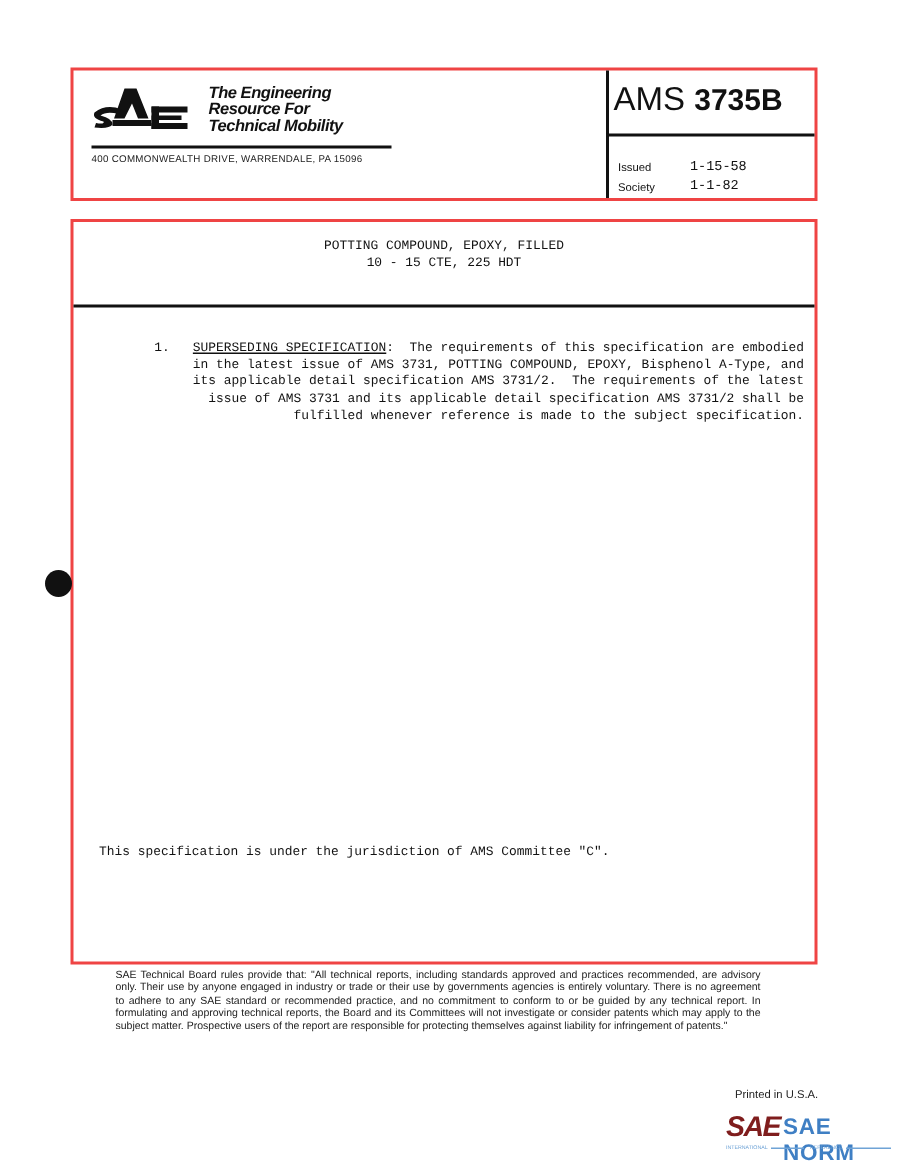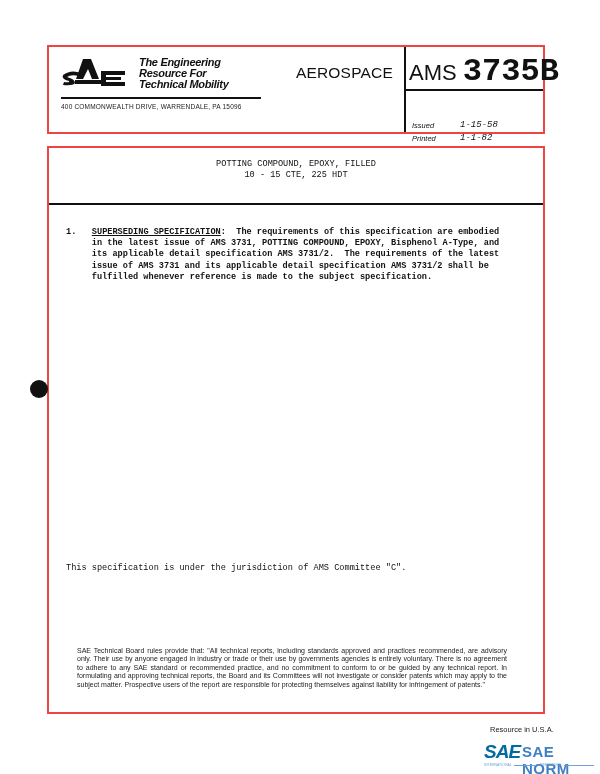--- a/index.html
+++ b/index.html
@@ -1,49 +1,49 @@
 <!DOCTYPE html>
 <html><head>
 <meta charset="utf-8">
 <style>
   html, body { margin:0; padding:0; background:#fff; }
   body { width:600px; height:774px; position:relative; overflow:hidden; color:#111; font-family:"Liberation Sans", sans-serif; }
   .box { position:absolute; border:2px solid #ef4444; box-sizing:border-box; }
-  .mono { font-family:"Liberation Mono", "DejaVu Sans Mono", monospace; }
+  .mono { font-family:"Liberation Mono", "DejaVu Sans Mono", monospace;text-align:right; }
 
   
   #hdr { left:47px; top:45px; width:498px; height:89px; }
   #hdr .vdiv { position:absolute; left:355px; top:0; bottom:0; width:2px; background:#111; }
   #hdr .hdiv { position:absolute; left:355px; right:0; top:42px; height:2px; background:#111; }
   .logo { position:absolute; left:12px; top:10px; width:66px; height:30px; }
   .tagline { position:absolute; left:90px; top:10px; font-size:11px; font-weight:bold; font-style:italic; line-height:11px; letter-spacing:-0.3px; }
   .logo-rule { position:absolute; left:12px; top:50px; width:200px; height:2px; background:#111; }
   .address { position:absolute; left:12px; top:56px; font-size:6.5px; letter-spacing:0.2px; color:#222; }
   .ams-title { position:absolute; right:150px; top:16px; text-align:right; font-size:15.5px; line-height:19px; letter-spacing:0.2px; }
   .docnum { position:absolute; left:360px; top:6px; font-size:22px; white-space:nowrap; }
-  .docnum b { font-size:32px;font-family:Liberation Mono, monospace; }
-  .dates { position:absolute; left:363px; top:72px; font-size:7.5px; line-height:13px;font-style:italic; }
+  .docnum b { font-size:20px; }
+  .dates { position:absolute; left:363px; top:58px; font-size:7.5px; line-height:13px; }
   .dates .v { position:absolute; left:48px; font-size:9px; white-space:nowrap; }
 
   
-  #bodybox { left:47px; top:146px; width:498px; height:568px; }
+  #bodybox { left:47px; top:146px; width:498px; height:497px; }
   #bodybox .hdiv { position:absolute; left:0; right:0; top:55px; height:2px; background:#111; }
   .subject { position:absolute; left:0; right:0; top:11px; text-align:center; font-size:8.6px; line-height:11px; }
-  .para { position:absolute; left:17px; top:79px; width:470px; font-size:8.6px; line-height:11.2px; white-space:pre;font-weight:bold; }
+  .para { position:absolute; left:17px; top:79px; width:470px; font-size:8.6px; line-height:11.2px; white-space:pre; }
   .para .u { text-decoration:underline; }
   .juris { position:absolute; left:17px; top:415px; font-size:8.6px; white-space:pre; }
 
   .dot { position:absolute; left:30px; top:380px; width:18px; height:18px; border-radius:50%; background:#111; }
 
   .legal { position:absolute; left:77px; top:647px; width:430px; font-size:7px; line-height:8.4px; text-align:justify; color:#222; }
   .copy { position:absolute; left:47px; top:713px; font-size:7.2px; line-height:11px; color:#222; }
   .copy .yr { font-family:"Liberation Mono", monospace; font-size:9px; }
   .printed { position:absolute; left:490px; top:725px; font-size:7.5px; color:#222; }
   .wm { position:absolute; left:484px; top:741px; width:112px; height:30px; }
-  .wm .sae { position:absolute; left:0; top:0; font-size:19px; font-weight:bold; font-style:italic; color:#0369a1; letter-spacing:-1px; }
+  .wm .sae { position:absolute; left:0; top:0; font-size:19px; font-weight:bold; font-style:italic; color:#7f1d1d; letter-spacing:-1px; }
   .wm .norm { position:absolute; left:38px; top:2px; font-size:15px; font-weight:bold; color:#3f7fc4; letter-spacing:0.5px; }
   .wm .sub { position:absolute; left:0; top:22px; font-size:3.5px; color:#6fa3d6; white-space:nowrap; }
   .wm .line { position:absolute; top:24px; height:1px; background:#6fa3d6; }
 </style>
 </head>
 <body>
 
 <div class="box" id="hdr">
   <svg class="logo" viewBox="0 0 66 30">
     <polygon points="22,2 30,2 38,22 31,22 27,12 22,22 15,22" fill="#111"></polygon>
@@ -56,38 +56,37 @@
   </svg>
   <div class="tagline">
     <div>The Engineering</div>
     <div>Resource For</div>
     <div>Technical Mobility</div>
   </div>
   <div class="logo-rule"></div>
   <div class="address">400 COMMONWEALTH DRIVE, WARRENDALE, PA 15096</div>
 
   <div class="ams-title">
-    <div>AEROSPACE</div>
   </div>
 
   <div class="vdiv"></div>
   <div class="hdiv"></div>
 
   <div class="docnum">
     <span>AMS</span>
     <b>3735B</b>
   </div>
 
   <div class="dates">
     <div>
       <span>Issued</span>
       <span class="v mono">1-15-58</span>
     </div>
     <div>
-      <span>Printed</span>
+      <span>Society</span>
       <span class="v mono">1-1-82</span>
     </div>
   </div>
 </div>
 
 <div class="box" id="bodybox">
   <div class="subject mono">
     <div>POTTING COMPOUND, EPOXY, FILLED</div>
     <div>10 - 15 CTE, 225 HDT</div>
   </div>
@@ -102,21 +101,21 @@
   <div class="juris mono">This specification is under the jurisdiction of AMS Committee "C".</div>
 </div>
 
 <div class="dot"></div>
 
 <div class="legal">SAE Technical Board rules provide that: "All technical reports, including standards approved and practices recommended, are advisory only. Their use by anyone engaged in industry or trade or their use by governments agencies is entirely voluntary. There is no agreement to adhere to any SAE standard or recommended practice, and no commitment to conform to or be guided by any technical report. In formulating and approving technical reports, the Board and its Committees will not investigate or consider patents which may apply to the subject matter. Prospective users of the report are responsible for protecting themselves against liability for infringement of patents."</div>
 
 <div class="copy">
 </div>
 
-<div class="printed">Resource in U.S.A.</div>
+<div class="printed">Printed in U.S.A.</div>
 
 <div class="wm">
   <span class="sae">SAE</span>
   <span class="norm">SAE NORM</span>
   <span class="sub">INTERNATIONAL</span>
   <div class="line" style="left:30px;width:22px"></div>
   <span class="sub" style="left:56px">REFERENCE</span>
   <div class="line" style="left:80px;width:30px"></div>
 </div>
 

